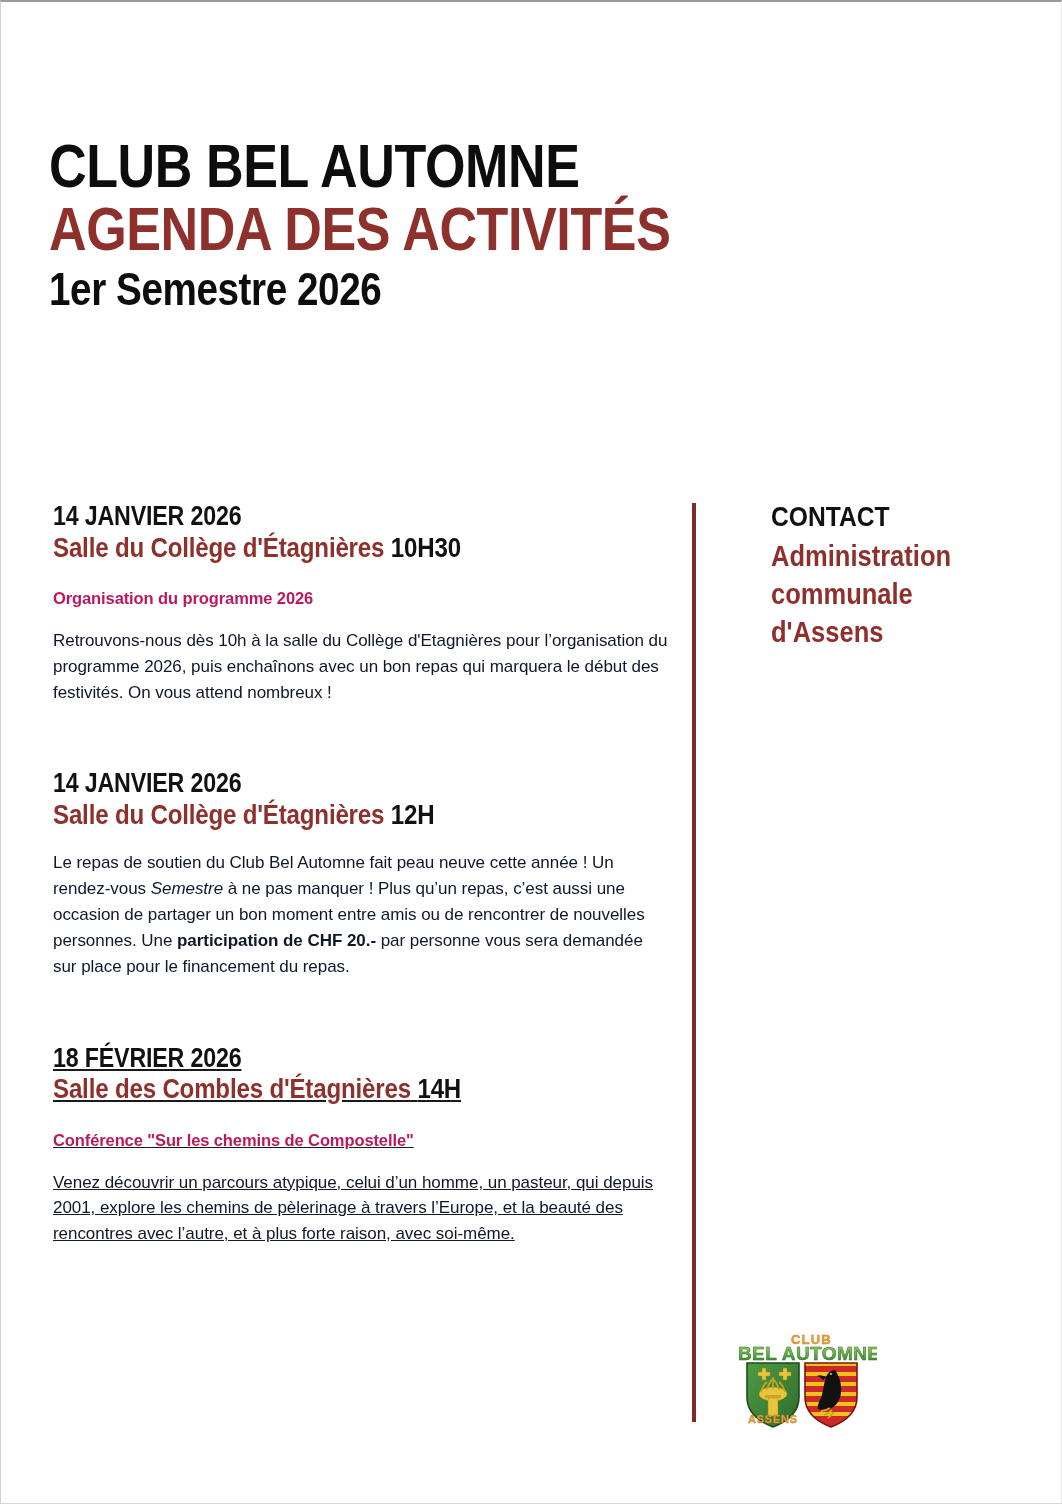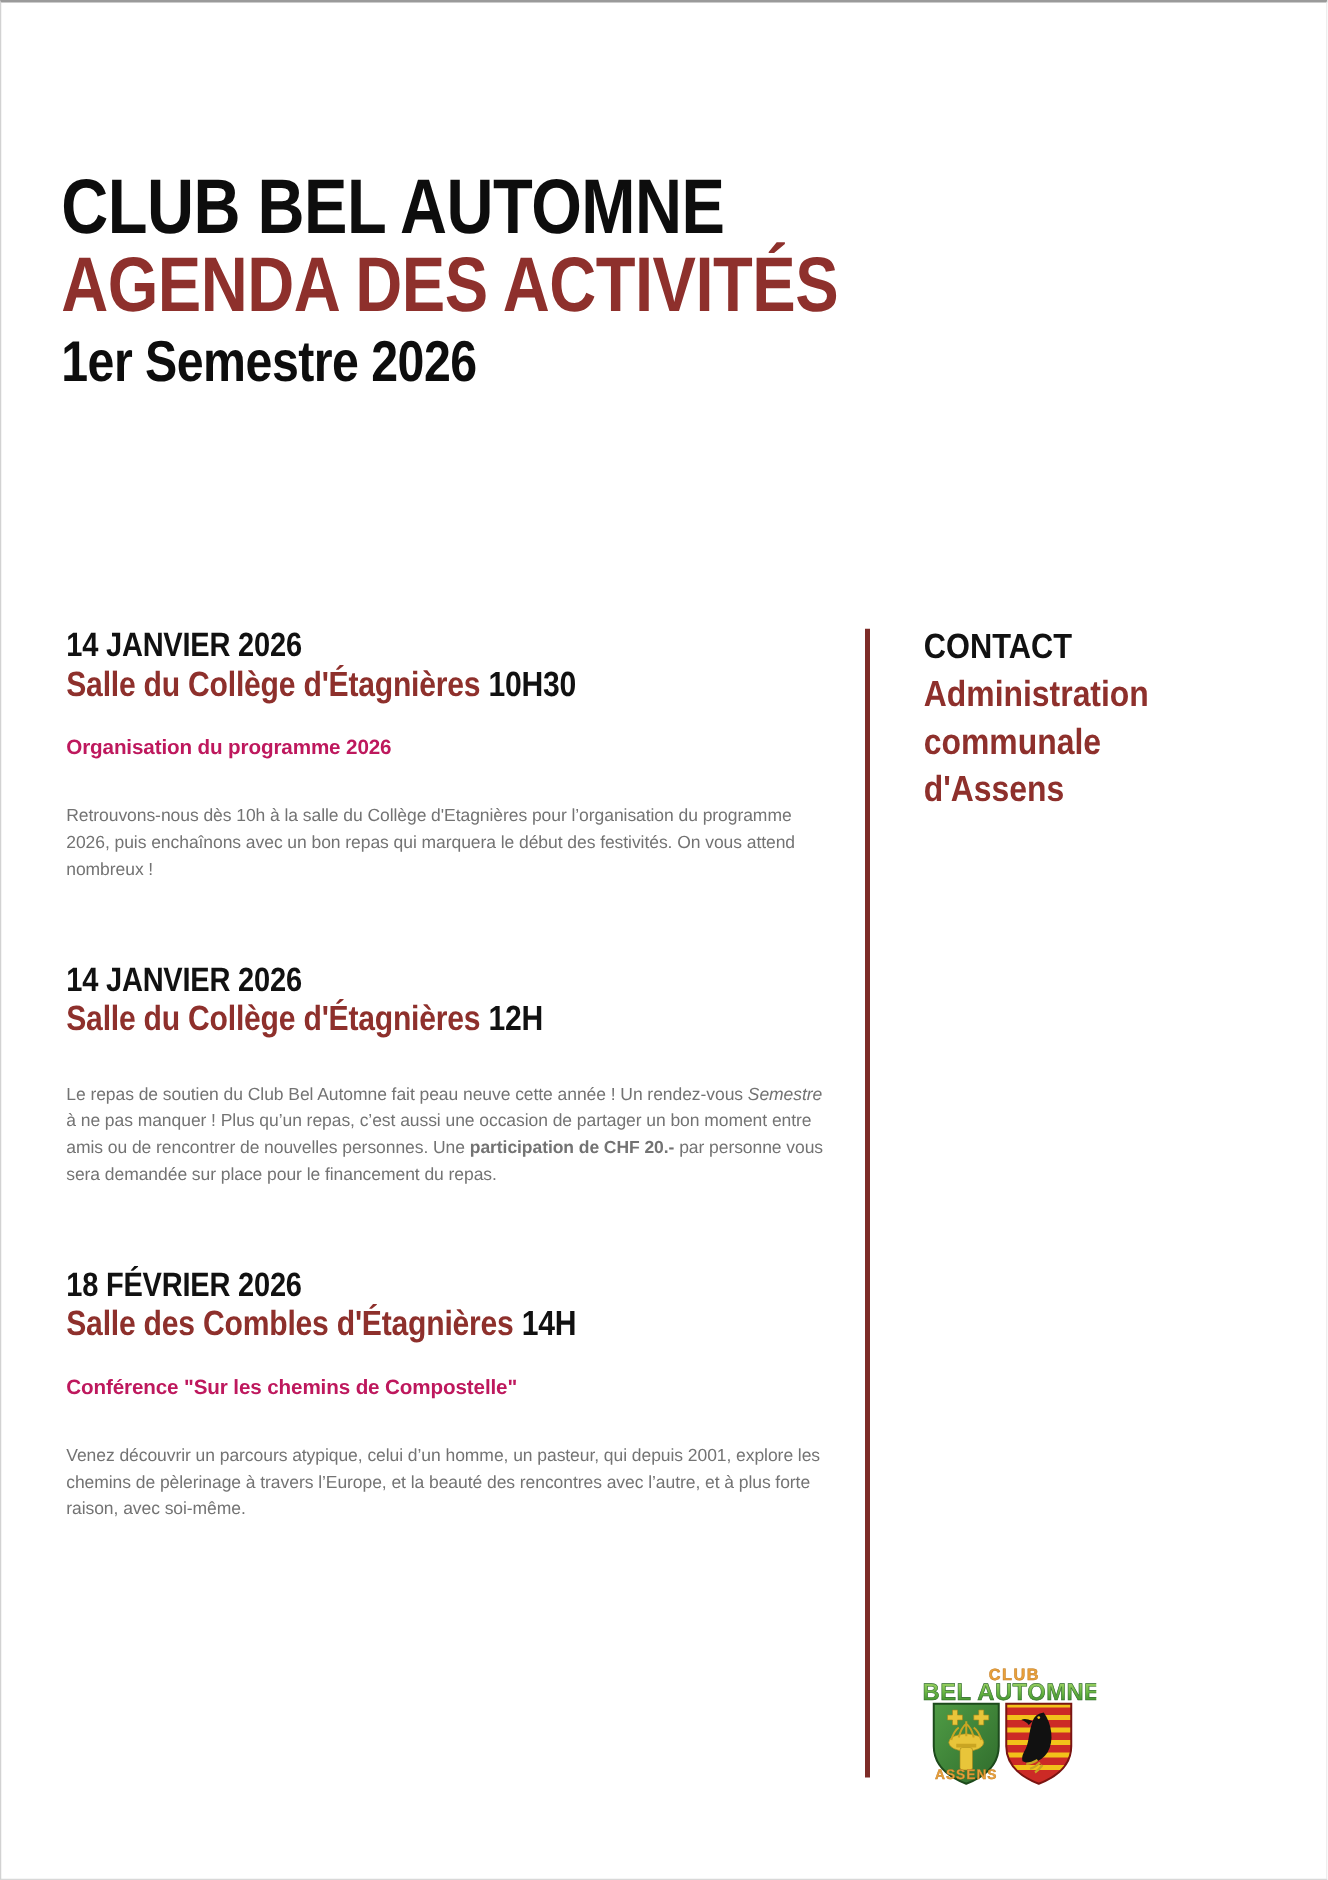--- a/index.html
+++ b/index.html
@@ -70,21 +70,21 @@
   
   .events {
     position: absolute;
     left: 52px;
     top: 500px;
     width: 615px;
   }
   .event {
     margin-bottom: 64px;
   }
-  .event:last-child { margin-bottom: 0; }
+  .event:last-child { margin-bottom: 0; text-decoration: underline; }
 
   .event-date {
     font-family: "Liberation Sans Narrow", "Liberation Sans", sans-serif;
     font-weight: 700;
     font-size: 27px;
     line-height: 1.06;
     color: #111111;
     letter-spacing: -0.2px;
     transform: scaleX(0.86);
     transform-origin: left center;
@@ -108,33 +108,33 @@
     font-family: "Liberation Sans", sans-serif;
     font-weight: 700;
     font-size: 16.5px;
     color: #be185d;
     margin-top: 26px;
     letter-spacing: -0.1px;
   }
   .event-body {
     font-family: "Liberation Sans", sans-serif;
     font-weight: 400;
-    font-size: 14px;
+    font-size: 17px;
     line-height: 1.52;
-    color: #737373;
-    margin-top: 34px;
+    color: #0f172a;
+    margin-top: 20px;
     letter-spacing: -0.05px;
   }
   .event-body b { font-weight: 700; }
   .event-body i { font-style: italic; }
 
   
   .contact {
     position: absolute;
-    left: 738px;
+    left: 770px;
     top: 500px;
     width: 280px;
   }
   .contact-label {
     font-family: "Liberation Sans Narrow", "Liberation Sans", sans-serif;
     font-weight: 700;
     font-size: 28px;
     color: #111111;
     letter-spacing: 0px;
     line-height: 1.1;

